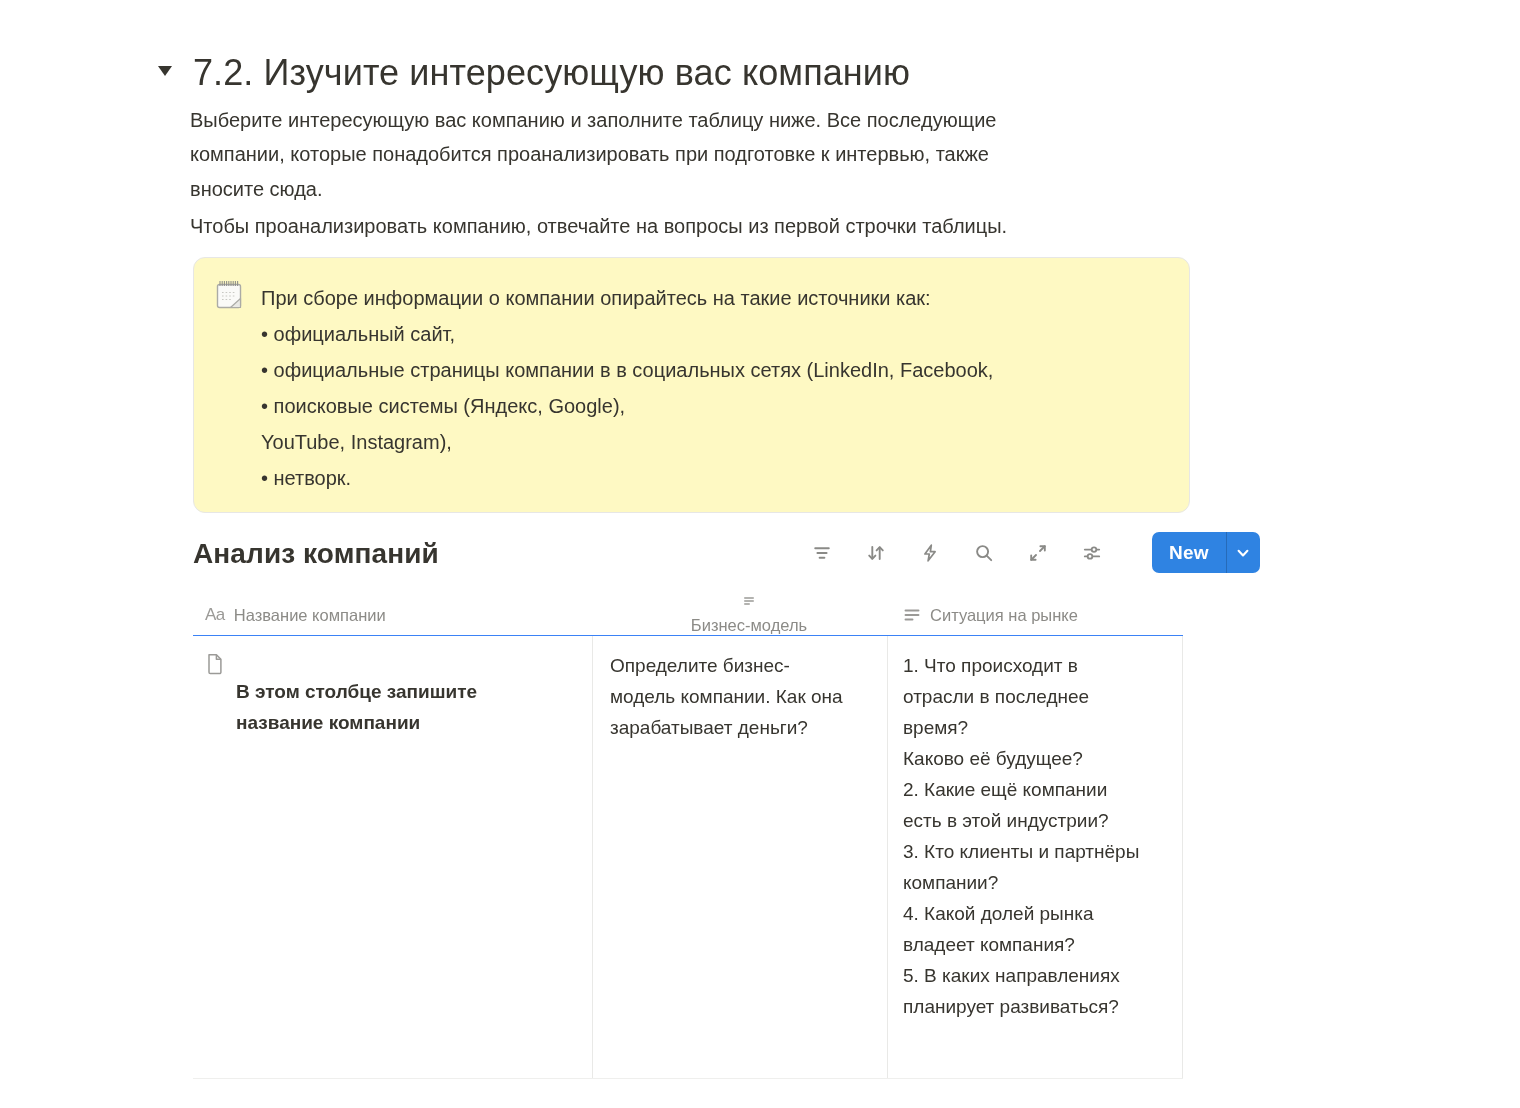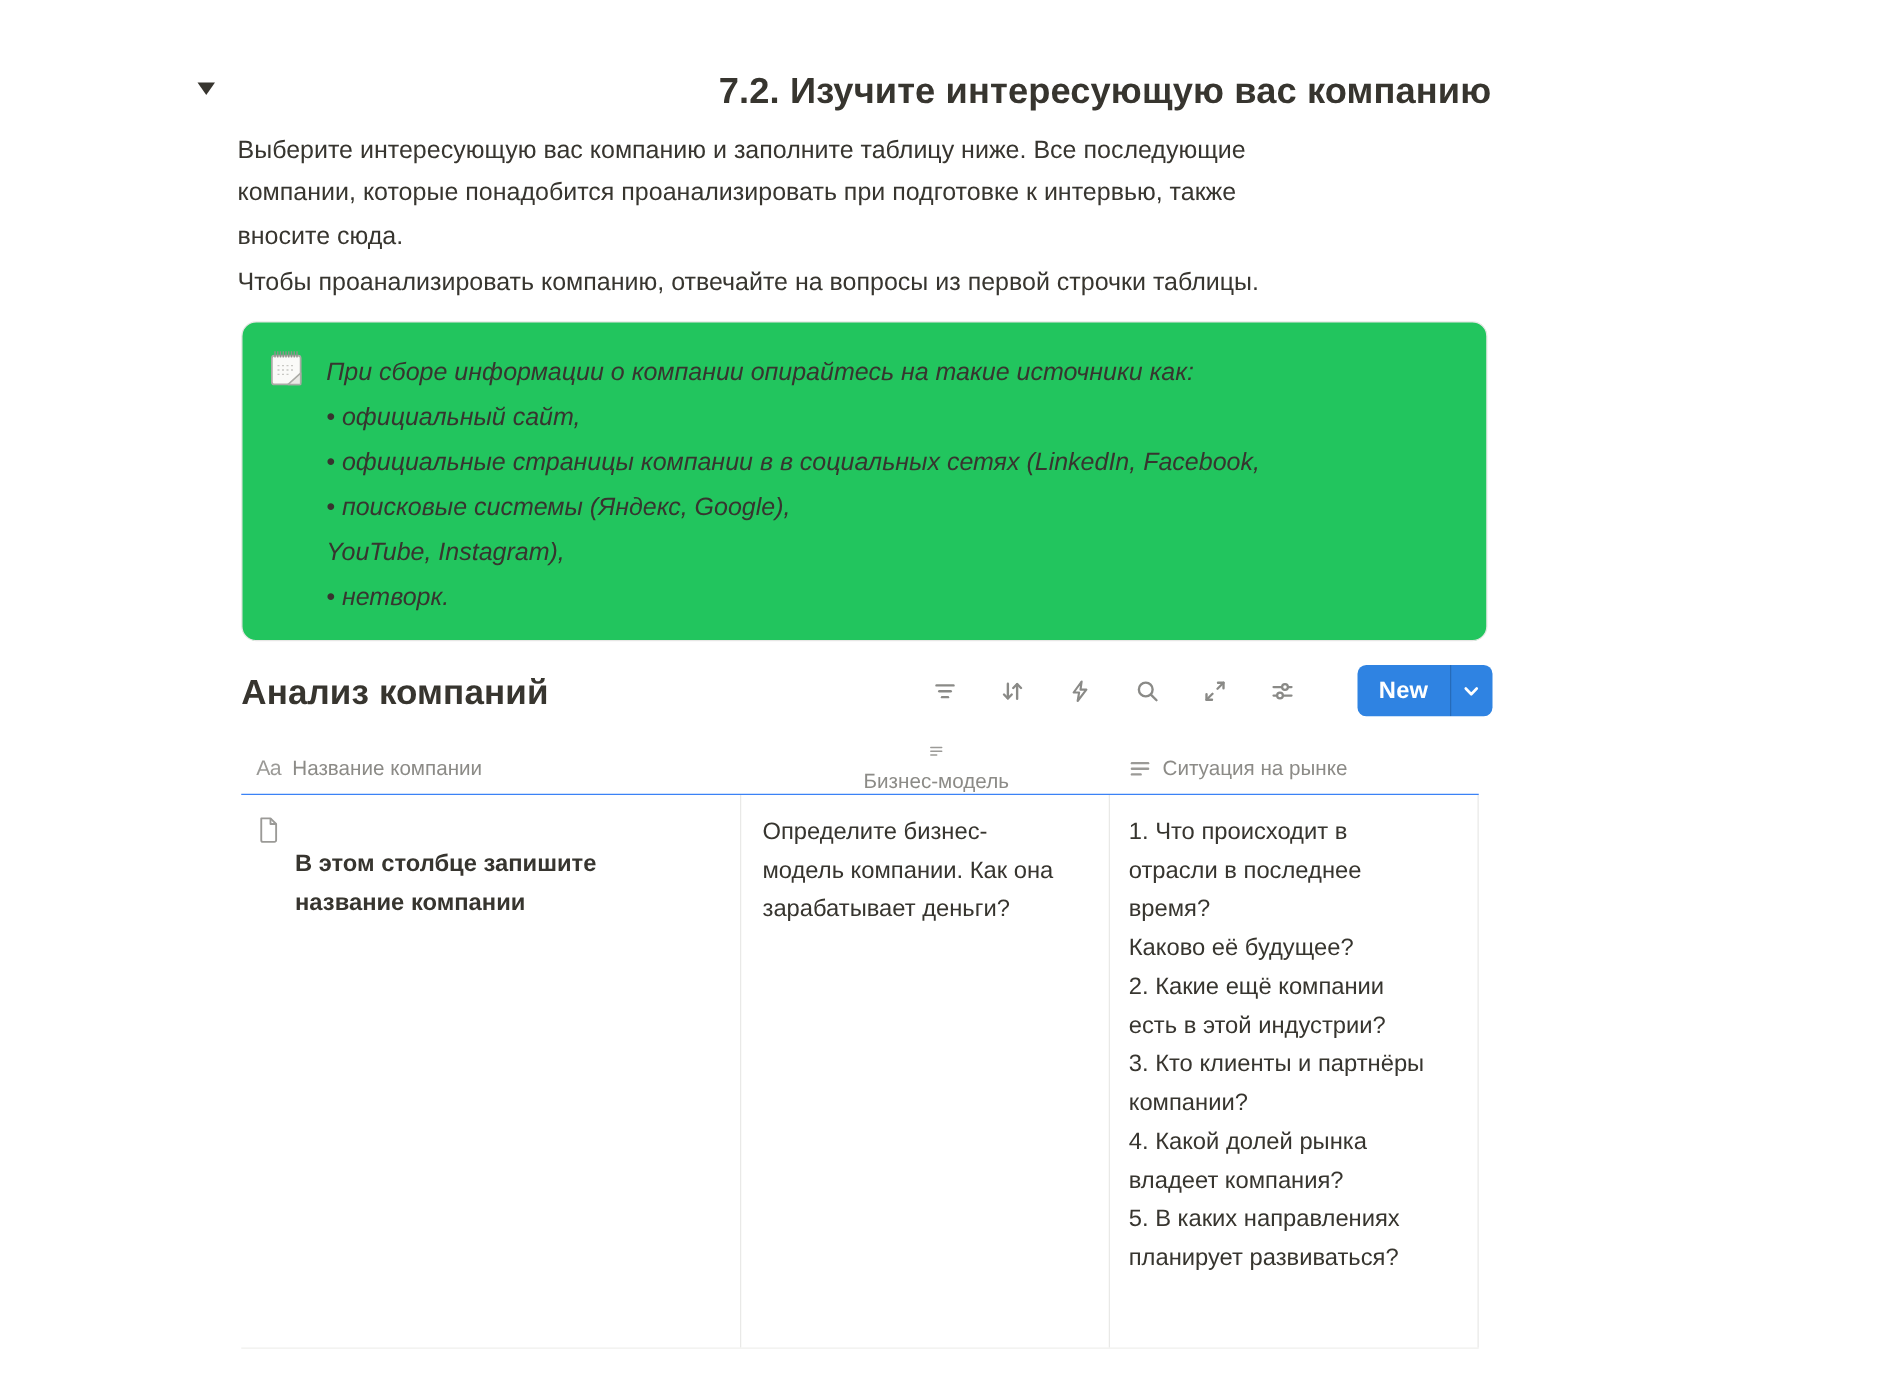--- a/index.html
+++ b/index.html
@@ -18,45 +18,45 @@
   .toggle-tri {
     position:absolute; left:158px; top:66px;
     width:0; height:0;
     border-left:7.5px solid transparent;
     border-right:7.5px solid transparent;
     border-top:10px solid #37352f;
     cursor:pointer;
   }
   .h2 {
     position:absolute; left:193px; top:54px; width:1000px;
-    font-size:29px; line-height:38px; font-weight:700; letter-spacing:0.1px;text-align:right;
+    font-size:36px; line-height:38px; font-weight:400; letter-spacing:0.1px;
   }
   
   .intro {
     position:absolute; left:190px; top:103px; width:1000px;
     font-size:20px; line-height:34.4px;
   }
   .intro .para2 { margin-top:3px; }
   
   .callout {
     position:absolute; left:193px; top:257px; width:997px; height:256px;
-    border:1px solid #e7e7e5; border-radius:12px; background:#22c55e;font-style:italic;
+    border:1px solid #e7e7e5; border-radius:12px; background:#fef9c3;
   }
   .callout-icon { position:absolute; left:19px; top:21px; width:32px; height:32px; }
   .callout-text {
     position:absolute; left:67px; top:22px; width:900px;
     font-size:20px; line-height:36px;
   }
   
   .db-title {
     position:absolute; left:193px; top:535px;
     font-size:28px; line-height:38px; font-weight:700; letter-spacing:0.1px;
   }
   .toolbar {
-    position:absolute; left:746px; top:532px; height:41px;
+    position:absolute; left:812px; top:532px; height:41px;
     display:flex; align-items:center; gap:34px;text-align:right;
   }
   .tb-icon { width:20px; height:20px; display:block; cursor:pointer; flex:0 0 auto; }
   .new-btn {
     margin-left:16px; height:41px; border-radius:7px;
     background:#2f83e2; color:#ffffff;
     display:flex; align-items:stretch; cursor:pointer; overflow:hidden;
     flex:0 0 auto;
   }
   .new-btn-label {

